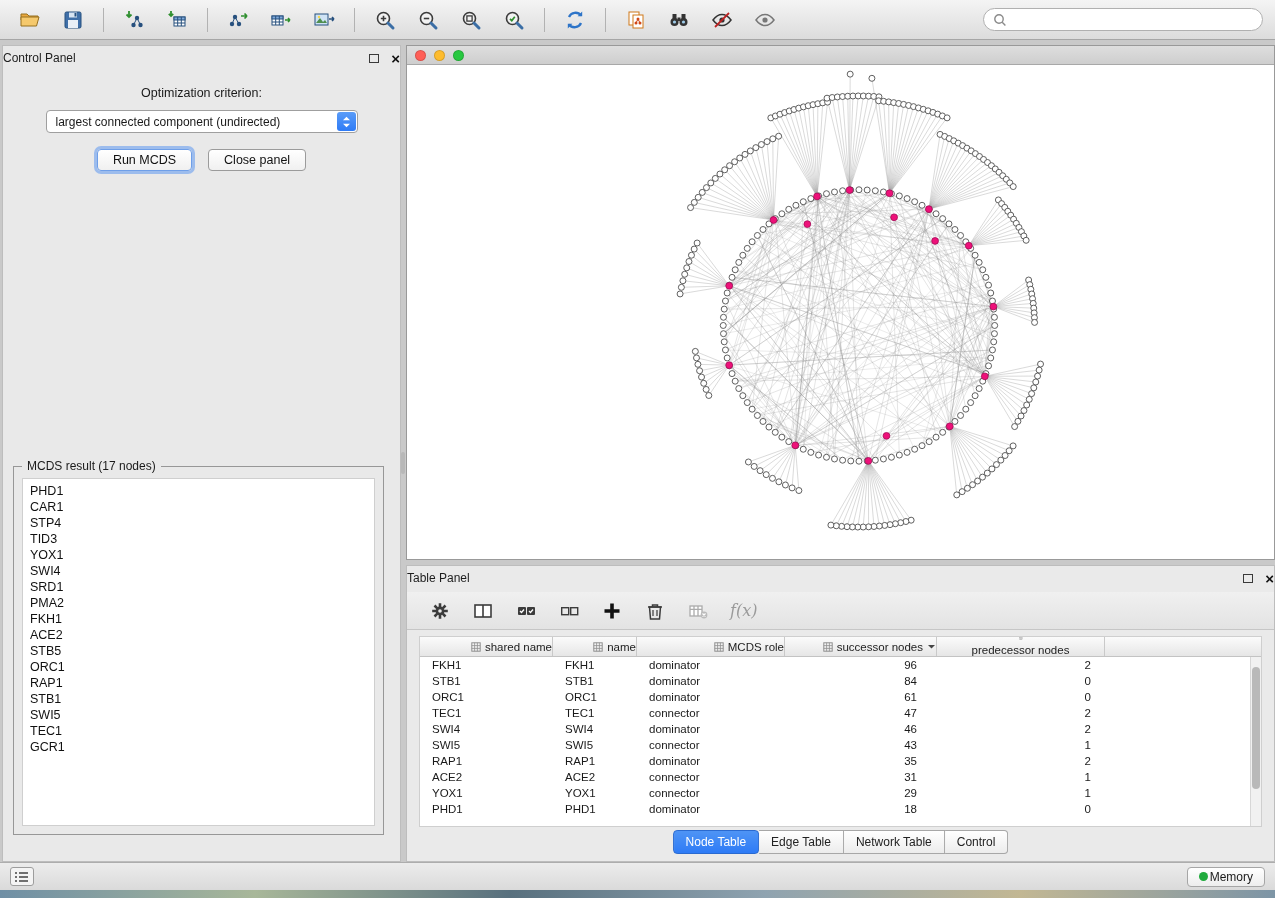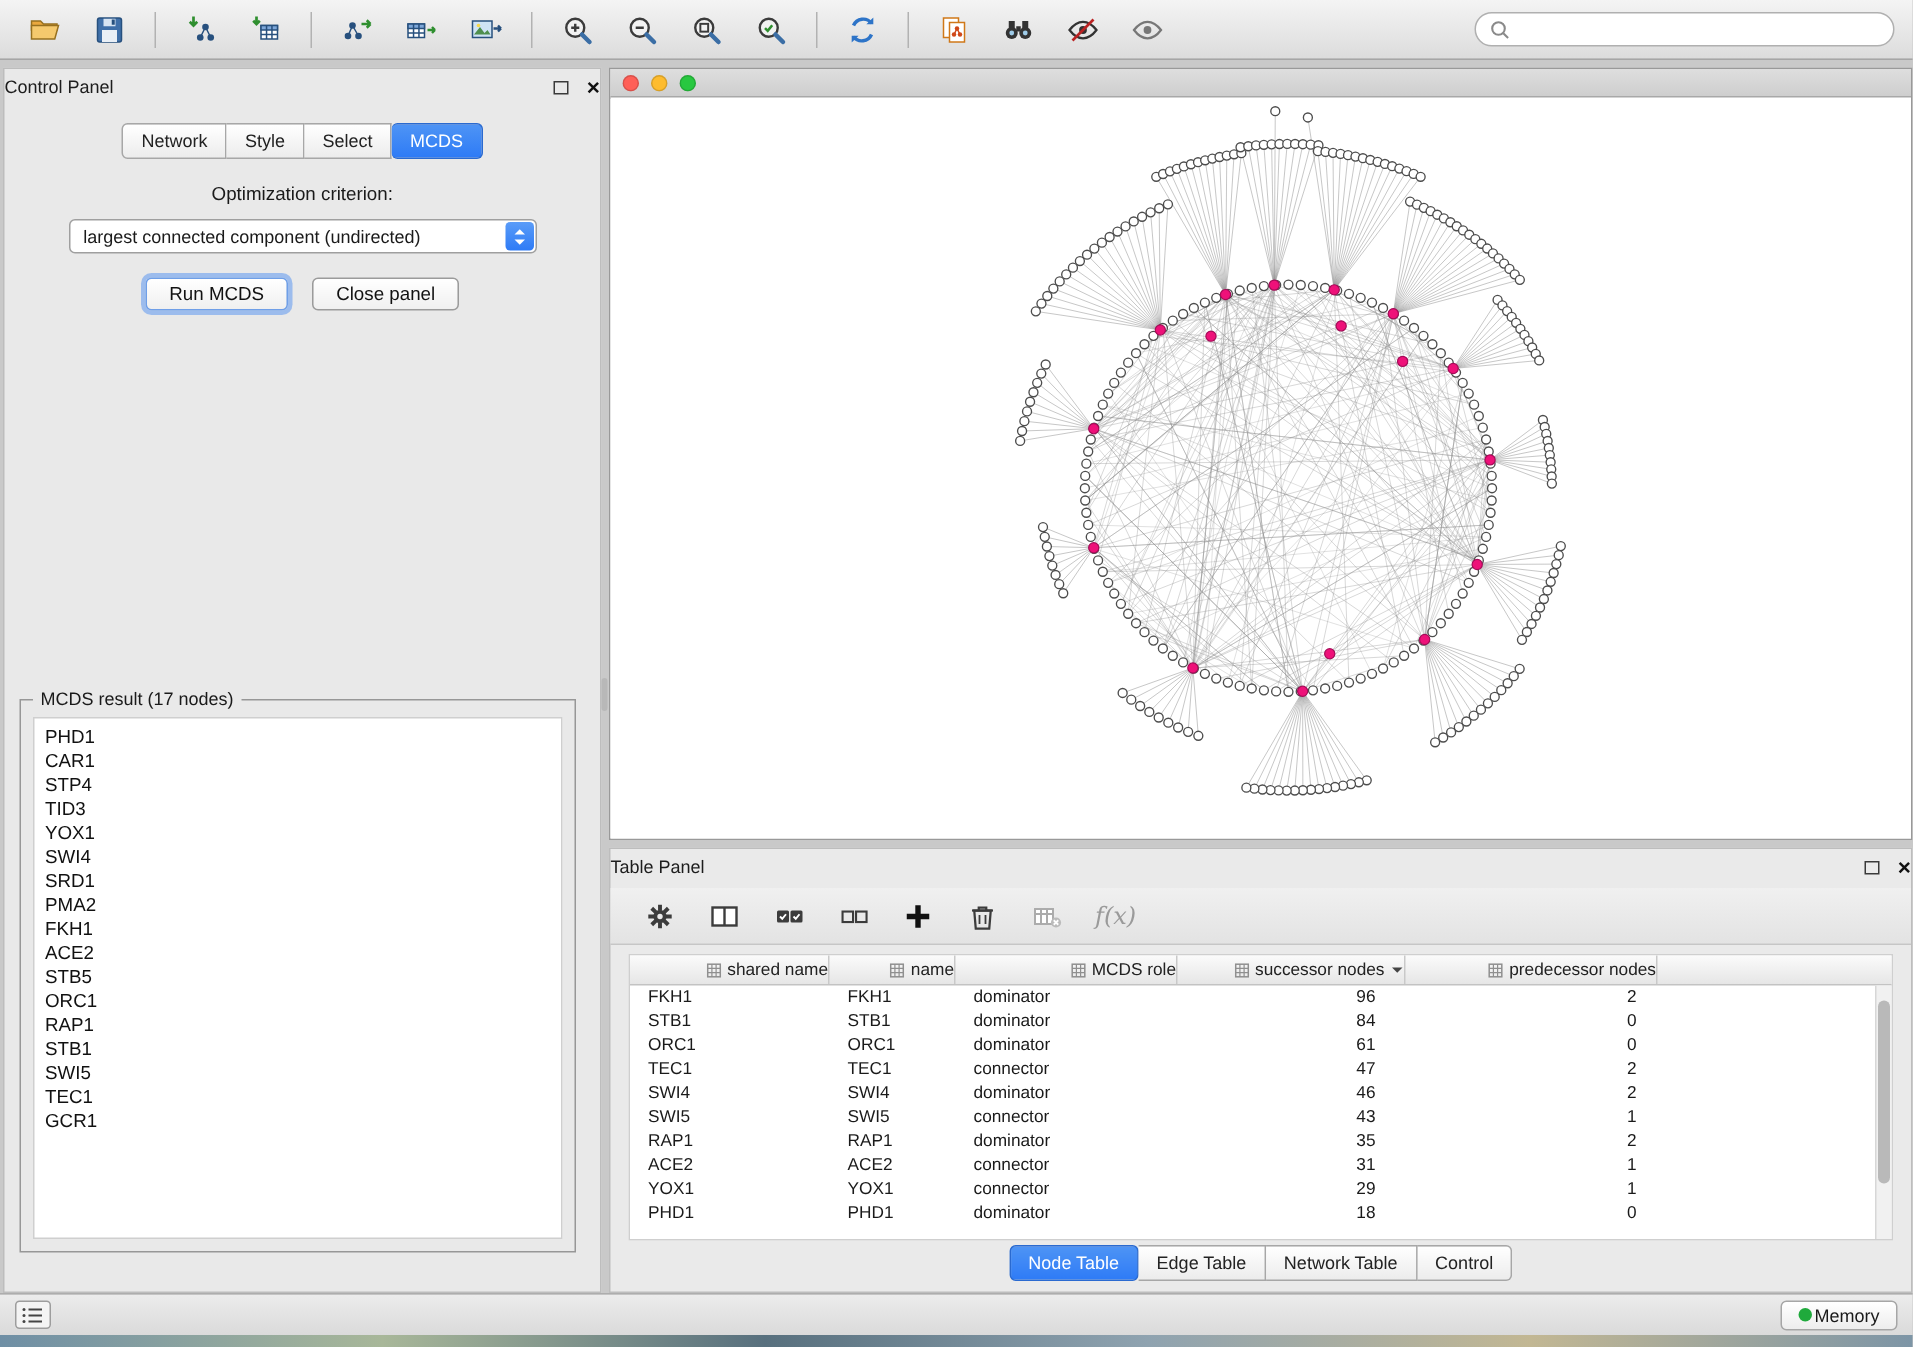--- a/index.html
+++ b/index.html
@@ -229,26 +229,20 @@
   </div>
 </div>
 
 <div class="control-panel">
   <div class="panel-titlebar">
     <span>Control Panel</span>
     <span class="spacer"></span>
     <span class="float-btn"></span>
     <span class="close-x">×</span>
   </div>
-  <div class="seg" id="cp-tabs">
-      <div class="seg-btn">Network</div>
-      <div class="seg-btn">Style</div>
-      <div class="seg-btn">Select</div>
-      <div class="seg-btn active">MCDS</div>
-    </div>
   <div class="opt-label">Optimization criterion:</div>
   <div class="dropdown">
     <span>largest connected component (undirected)</span>
     <span class="dd-cap">
       <svg width="11" height="14" viewBox="0 0 11 14">
           <path d="M2 5.3L5.5 1.8 9 5.3z" fill="#fff"></path>
           <path d="M2 8.7l3.5 3.5L9 8.7z" fill="#fff"></path>
         </svg>
     </span>
   </div>
@@ -1069,21 +1063,21 @@
         <div class="th" style="width: 152px;">
           <svg width="10" height="10" viewBox="0 0 10 10">
             <rect x="0.8" y="0.8" width="8.4" height="8.4" fill="none" stroke="#8f8f8f"></rect>
             <path d="M0.8 3.6h8.4M0.8 6.4h8.4M3.6 0.8v8.4M6.4 0.8v8.4" stroke="#8f8f8f" stroke-width="0.8"></path>
           </svg>
           <span>successor nodes</span>
           <svg width="9" height="7" viewBox="0 0 9 7">
             <path d="M1 2l3.5 3.5L8 2z" fill="#444"></path>
           </svg>
         </div>
-        <div class="th" style="width: 168px;">
+        <div class="th" style="width: 168px; flex-direction: column;">
           <svg width="10" height="10" viewBox="0 0 10 10">
             <rect x="0.8" y="0.8" width="8.4" height="8.4" fill="none" stroke="#8f8f8f"></rect>
             <path d="M0.8 3.6h8.4M0.8 6.4h8.4M3.6 0.8v8.4M6.4 0.8v8.4" stroke="#8f8f8f" stroke-width="0.8"></path>
           </svg>
           <span>predecessor nodes</span>
         </div>
         <div class="th" style="flex: 1 1 0%; border-right: none;"></div>
       </div>
     <div class="tbody" id="tbody">
         <div class="trow">

